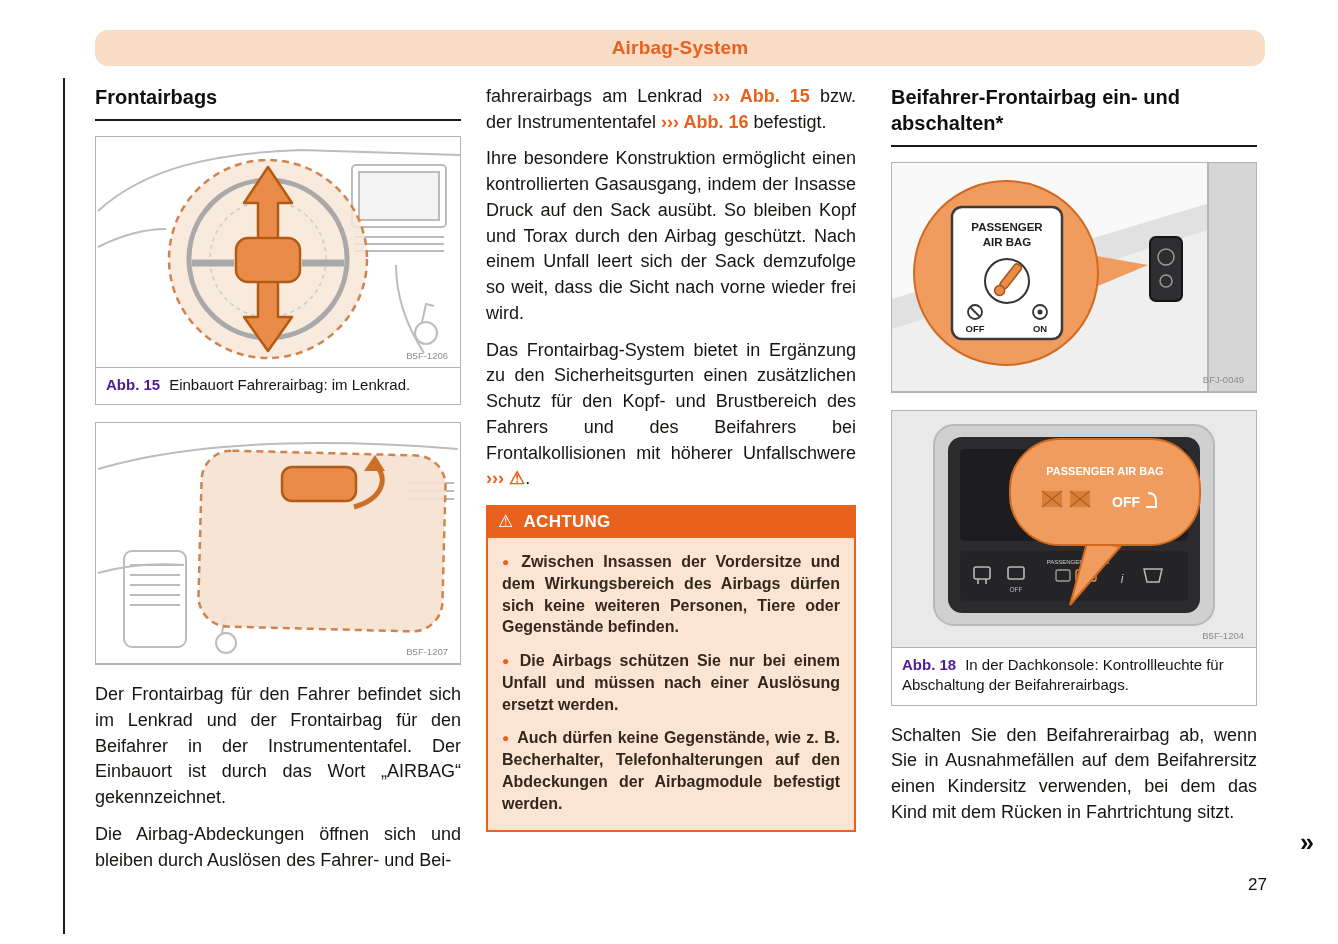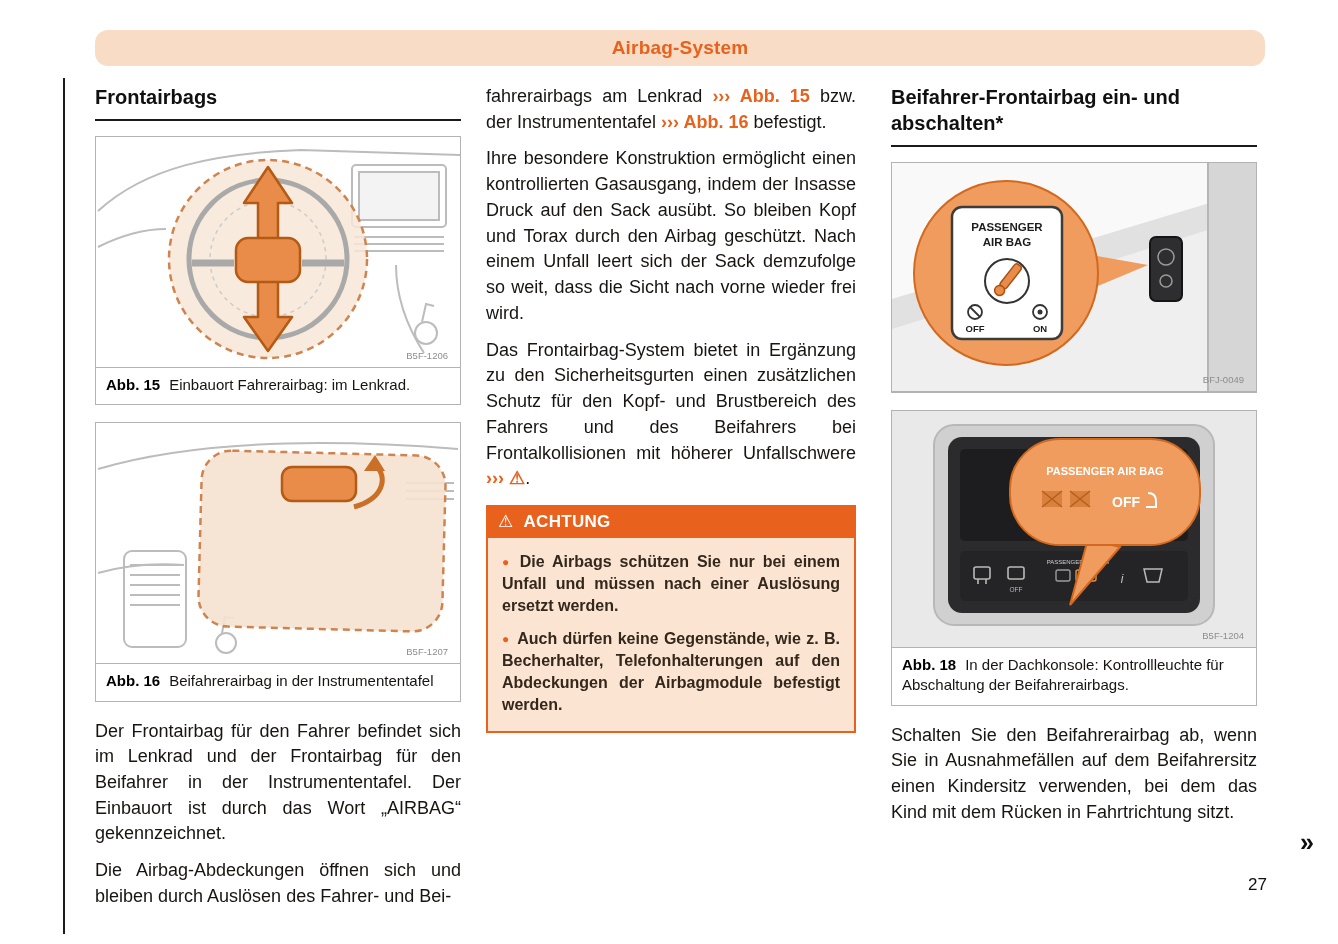--- a/index.html
+++ b/index.html
@@ -35,21 +35,21 @@
   p.body {
     font-size:18px; line-height:1.43; text-align:justify; margin-bottom:11px; color:#171411;
   }
   .ref { color:#e8611d; font-weight:bold; white-space:nowrap; }
   .warn-inline { color:#e8611d; font-weight:bold; }
 
   figure.fig { border:1px solid #b3b3b3; margin-bottom:17px; background:#fff; }
   .fig-img { display:block; border-bottom:1px solid #b3b3b3; }
   .fig-img svg { display:block; width:100%; height:auto; }
   figcaption { padding:7px 10px 9px; font-size:15px; line-height:1.35; color:#171411; }
-  .fig-label { color:#000000; font-weight:bold; margin-right:9px; }
+  .fig-label { color:#4c1d95; font-weight:bold; margin-right:9px; }
 
   .warning-box { margin-top:13px; }
   .warn-head {
     background:#e8611d; color:#ffffff; font-weight:bold; font-size:17px;
     padding:6px 12px; display:flex; align-items:center; gap:10px; letter-spacing:0.3px;
   }
   .warn-head .tri { font-size:17px; font-weight:normal; }
   .warn-body {
     background:#fbe5d2; border:2px solid #e8611d; border-top:none; padding:13px 14px 4px;
   }
@@ -123,42 +123,40 @@
           </g>
           <g transform="rotate(1.5 225 118)">
             <rect x="104" y="30" width="244" height="176" rx="30" fill="#f5e2d0" fill-opacity="0.9" stroke="#cf8450" stroke-width="2.5" stroke-dasharray="7 5"></rect>
           </g>
           <rect x="186" y="44" width="74" height="34" rx="10" fill="#e98c4a" stroke="#b35a14" stroke-width="2.5"></rect>
           <path d="M258,84 C286,76 294,56 278,40" fill="none" stroke="#c96f28" stroke-width="5"></path>
           <path d="M268,48 L279,32 L289,48 Z" fill="#c96f28"></path>
           <text x="352" y="232" text-anchor="end" class="code-txt">B5F-1207</text>
         </svg>
       </div>
-      <figcaption>
-        <span class="fig-label">Abb. 16</span><span>Beifahrerairbag in der Instrumententafel</span>
-      </figcaption>
     </figure>
 
     <p class="body">Der Frontairbag für den Fahrer befindet sich im Lenkrad und der Frontairbag für den Beifahrer in der Instrumententafel. Der Einbauort ist durch das Wort „AIRBAG“ gekennzeichnet.</p>
     <p class="body">Die Airbag-Abdeckungen öffnen sich und bleiben durch Auslösen des Fahrer- und Bei-</p>
   </div>
 
   <div class="col col-mid">
     <p class="body"><span>fahrerairbags am Lenkrad </span><span class="ref">››› Abb. 15</span><span> bzw. der Instrumententafel </span><span class="ref">››› Abb. 16</span><span> befestigt.</span></p>
 
     <p class="body">Ihre besondere Konstruktion ermöglicht einen kontrollierten Gasausgang, indem der Insasse Druck auf den Sack ausübt. So bleiben Kopf und Torax durch den Airbag geschützt. Nach einem Unfall leert sich der Sack demzufolge so weit, dass die Sicht nach vorne wieder frei wird.</p>
 
     <p class="body"><span>Das Frontairbag-System bietet in Ergänzung zu den Sicherheitsgurten einen zusätzlichen Schutz für den Kopf- und Brustbereich des Fahrers und des Beifahrers bei Frontalkollisionen mit höherer Unfallschwere </span><span class="ref">›››</span> <span class="warn-inline">⚠</span><span>.</span></p>
 
     <div class="warning-box">
       <div class="warn-head">
         <span class="tri">⚠</span>
         <span>ACHTUNG</span>
       </div>
       <div class="warn-body">
+        <p class="warn-item"><span class="dot">●</span><span>Zwischen Insassen der Vordersitze und dem Wirkungsbereich des Airbags dürfen sich keine weiteren Personen, Tiere oder Gegenstände befinden.</span></p>
         <p class="warn-item"><span class="dot">●</span><span>Die Airbags schützen Sie nur bei einem Unfall und müssen nach einer Auslösung ersetzt werden.</span></p>
         <p class="warn-item"><span class="dot">●</span><span>Auch dürfen keine Gegenstände, wie z. B. Becherhalter, Telefonhalterungen auf den Abdeckungen der Airbagmodule befestigt werden.</span></p>
       </div>
     </div>
   </div>
 
   <div class="col col-right">
     <h2 class="colhead">Beifahrer-Frontairbag ein- und abschalten*</h2>
 
     <figure class="fig">

